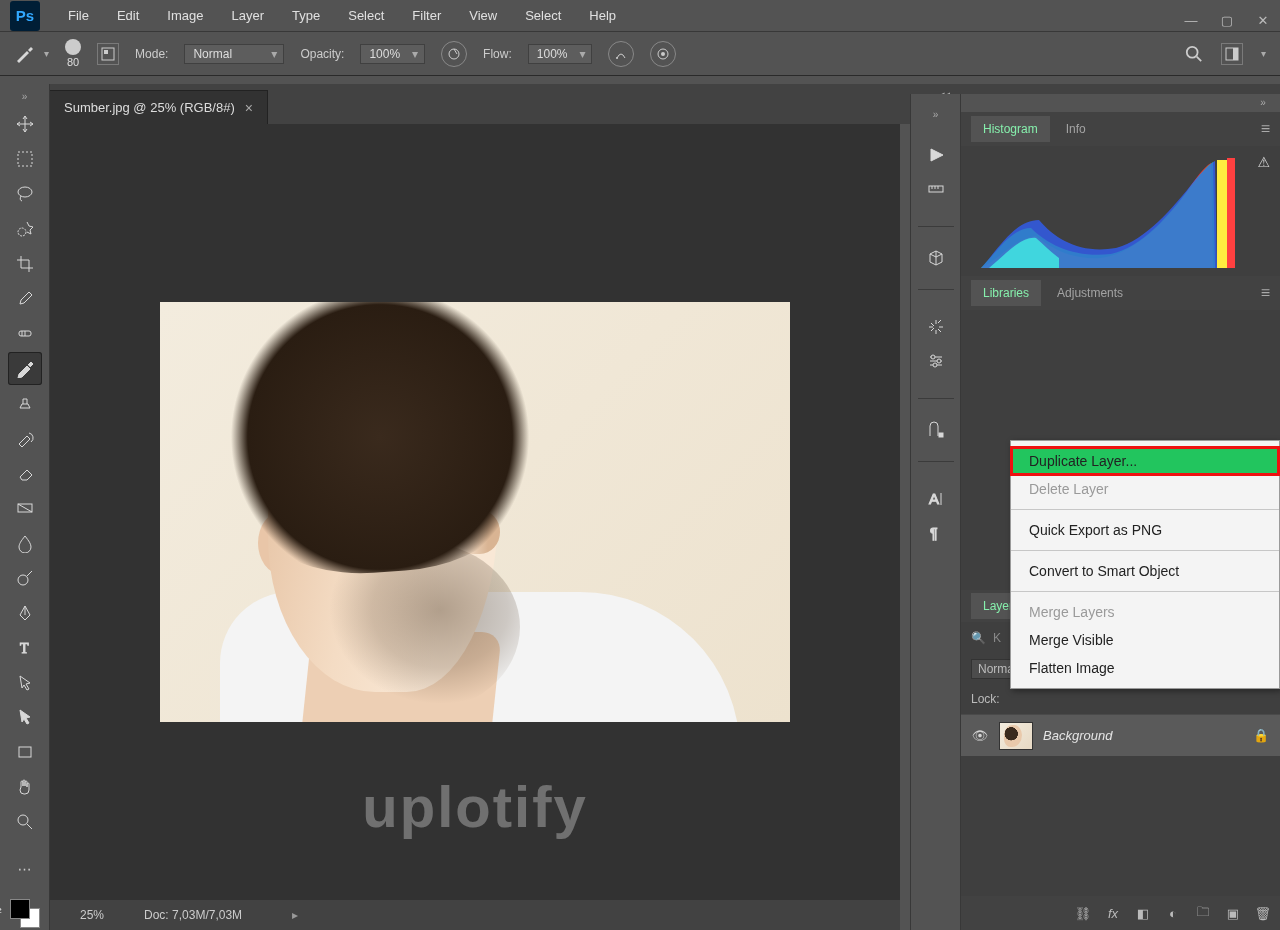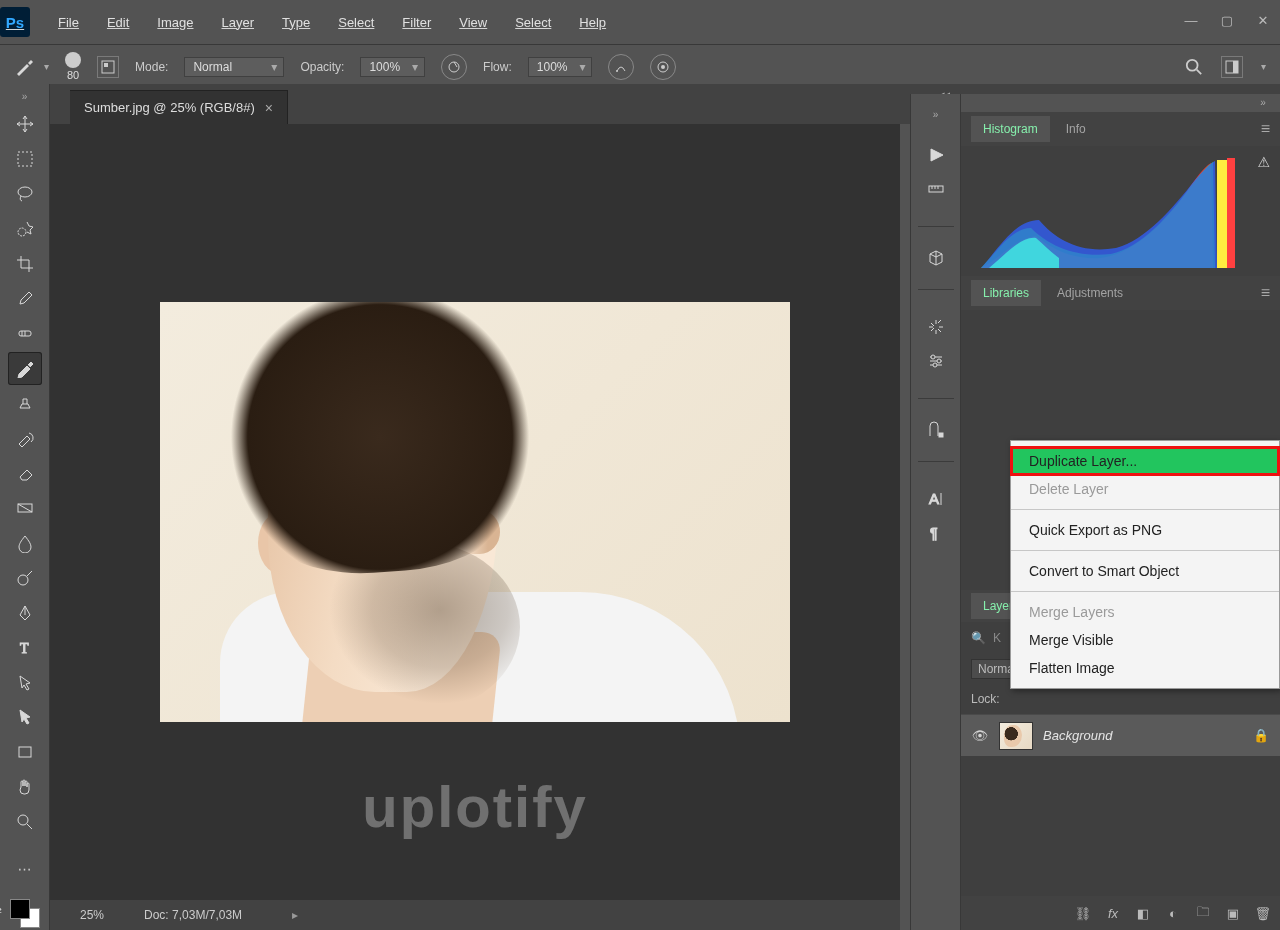--- a/index.html
+++ b/index.html
@@ -1,17 +1,17 @@
 <!DOCTYPE html>
 <html><head>
 <meta charset="utf-8">
 <style>
   * { margin:0; padding:0; box-sizing:border-box; }
   body { font-family:"Segoe UI",Tahoma,sans-serif; font-size:13px; background:#535353; width:1280px; height:930px; overflow:hidden; color:#d4d4d4; position:relative; }
-  .menubar { height:45px; background:#535353; display:flex; align-items:center; gap:2px; border-bottom:1px solid #383838;text-decoration:underline; }
+  .menubar { height:32px; background:#535353; display:flex; align-items:center; padding-left:10px; gap:2px; border-bottom:1px solid #383838; }
   .ps-logo { width:30px; height:30px; background:#001e36; color:#31a8ff; font-weight:bold; font-size:15px; display:flex; align-items:center; justify-content:center; border-radius:3px; margin-right:12px;}
   .menu-item { padding:0 14px; height:40px; display:flex; align-items:center; color:#e0e0e0; cursor:pointer; }
   .win-controls { position:absolute; right:8px; top:0; height:40px; display:flex; align-items:center; gap:18px; color:#bbb; }
   .win-btn { width:18px; text-align:center; cursor:pointer; }
 
   .options-bar { height:44px; background:#535353; display:flex; align-items:center; padding:0 14px; gap:16px; border-bottom:1px solid #2a2a2a; font-size:12px; }
   .brush-swatch { display:flex; align-items:center; gap:10px;}
   .brush-size-box{ display:flex; flex-direction:column; align-items:center; line-height:1; }
   .brush-size-dot{ width:16px;height:16px;border-radius:50%;background:#ccc; margin-bottom:2px;}
   .brush-size-val{ font-size:11px; color:#ddd;}
@@ -28,21 +28,21 @@
   .collapse-handle{ width:18px; font-size:10px; color:#aaa; text-align:center; height:14px; line-height:10px; cursor:pointer; }
   .tool-btn{ width:34px; height:34px; display:flex; align-items:center; justify-content:center; border-radius:3px; position:relative; cursor:pointer;}
   .tool-btn svg,.min-tool svg{ stroke:#d8d8d8; }
   .tool-btn.active{ background:#3a3a3a; box-shadow:inset 0 0 0 1px #222;}
   .color-swatches{ margin-top:10px; position:relative; width:34px; height:34px;}
   .sw-back{ position:absolute; right:2px; bottom:2px; width:20px; height:20px; background:#fff; border:1px solid #888;}
   .sw-front{ position:absolute; left:2px; top:2px; width:20px; height:20px; background:#000; border:1px solid #888;}
   .sw-mini{ position:absolute; left:-14px; top:8px; font-size:10px; color:#ccc;}
 
   .tab-row{ position:absolute; left:50px; top:84px; right:0; height:40px; background:#424242; display:flex; align-items:flex-end;}
-  .doc-tab{ background:#323232; height:34px; display:flex; align-items:center; padding:8px 14px; gap:10px; color:#ddd; border-top:1px solid #222; border-right:1px solid #222; margin-left:20px;}
+  .doc-tab{ background:#323232; height:34px; display:flex; align-items:center; padding:8px 14px; gap:10px; color:#ddd; border-top:1px solid #222; border-right:1px solid #222; }
   .tab-close{ color:#aaa; cursor:pointer; font-size:14px; }
   .panel-toggle{ position:absolute; right:330px; top:4px; font-size:11px; color:#aaa;}
 
   .canvas-area{ position:absolute; left:50px; top:124px; right:380px; bottom:30px; background:#323232; display:flex; align-items:center; justify-content:center; overflow:hidden;}
   .canvas-img{ width:630px; height:420px; background:linear-gradient(135deg,#f3ecde 0%,#ede2ce 100%); position:relative; overflow:hidden;}
   .hair{ position:absolute; left:44px; top:-30px; width:350px; height:300px;
          background:radial-gradient(circle at 50% 55%, #3a2a1d 0%, #2a1d12 55%, transparent 62%);
          border-radius:50% 60% 50% 50%; transform:rotate(-4deg);}
   .face{ position:absolute; left:108px; top:90px; width:230px; height:300px;
          background:linear-gradient(100deg,#e6c3a4 0%, #f4dcc4 40%, #f9e8d6 75%);

